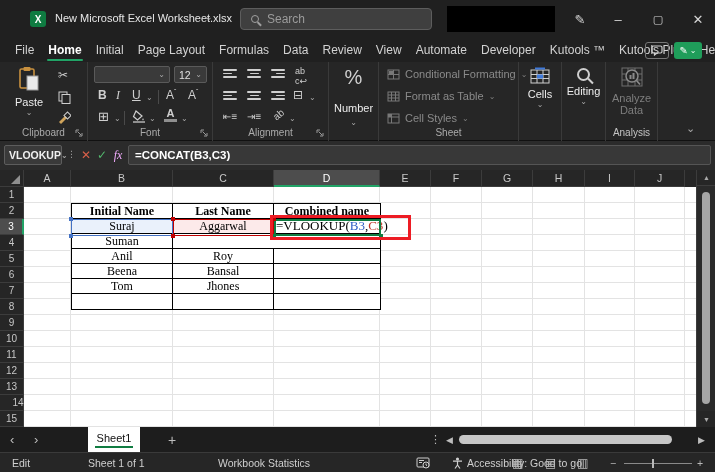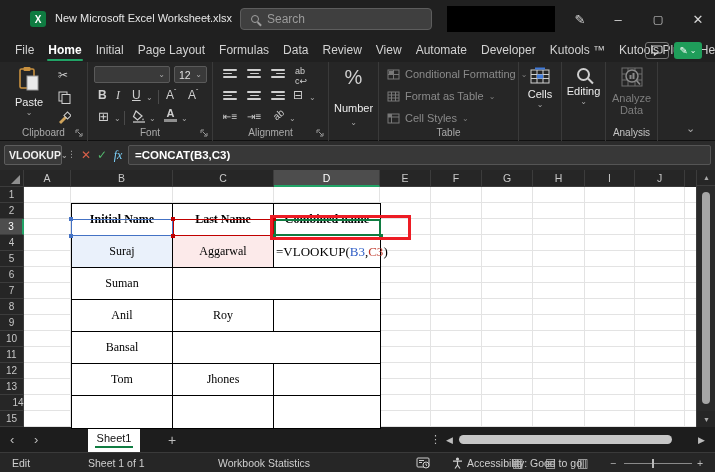--- a/index.html
+++ b/index.html
@@ -66,21 +66,21 @@
   .colh.sel{background:#4d4d4d;color:#fff;border-bottom:2px solid #21a366}
   .rowh{position:absolute;left:0;width:24px;background:#262626;border-right:1px solid #3c3c3c;border-bottom:1px solid #3c3c3c;
     color:#c8c8c8;font-size:10px;display:flex;align-items:center;justify-content:center}
   .rowh.sel{background:#4d4d4d;color:#fff;border-right:2px solid #21a366}
   #cellsbg{position:absolute;left:24px;top:17px;width:672px;height:240px;background:#fff;
     background-image:repeating-linear-gradient(to bottom,transparent 0,transparent 15px,#e3e3e3 15px,#e3e3e3 16px)}
   .vline{position:absolute;top:0;width:1px;height:240px;background:#e3e3e3}
   
   #dtable{position:absolute;left:47px;top:16px;width:310px;border:1px solid #000;background:#fff;z-index:5;
     font-family:"Liberation Serif","DejaVu Serif",serif}
-  .trow{display:flex;height:32px;border-bottom:1px solid #000}
+  .trow{display:flex;height:15px;border-bottom:1px solid #000}
   .trow:last-child{border-bottom:none}
   .tcell{border-right:1px solid #000;height:100%;display:flex;align-items:center;justify-content:center;
     font-size:12px;color:#000;overflow:visible}
   .tcell:last-child{border-right:none}
   .tc-b{width:101px}.tc-c{width:101px}.tc-d{width:106px}
   .thead .tcell{font-weight:bold;font-size:12px}
   .cell-b3{background:#eaf1fb}
   .cell-c3{background:#fceaea}
   .formula-cell{justify-content:flex-start;padding-left:2px;font-size:13px;white-space:nowrap}
   .hl{position:absolute;z-index:8;pointer-events:none}
@@ -290,21 +290,21 @@
     </div>
     <div class="styles-row" style="top:50px">
       <svg width="13" height="11" viewBox="0 0 13 11">
           <rect x="1" y="1" width="11" height="9" fill="none" stroke="#787878"></rect>
           <path d="M1 4 H12 M4.5 1 V10" stroke="#787878"></path>
           <rect x="1" y="1" width="3.5" height="3" fill="#787878"></rect>
         </svg>
       <span>Cell Styles</span>
         <span class="chev grayed">⌄</span>
     </div>
-    <div class="glabel">Table</div>
+    <div class="glabel">Sheet</div>
   </div>
 
   <div class="rgroup" style="left:519px;width:43px">
     <div class="abs" style="left:0;right:0;top:5px;text-align:center">
       <svg width="20" height="17" viewBox="0 0 20 17">
         <rect x="1" y="3" width="18" height="13" fill="none" stroke="#cfcfcf"></rect>
         <path d="M1 7.5 H19 M1 11.5 H19 M7 3 V16 M13 3 V16" stroke="#cfcfcf"></path>
         <rect x="7" y="7.5" width="6" height="4" fill="#3f79d9"></rect>
         <rect x="5" y="0.5" width="10" height="2" fill="#3f79d9"></rect>
       </svg>
@@ -343,21 +343,21 @@
 </div>
 
 <div id="fbar">
   <div class="namebox">
     <span>VLOOKUP</span>
     <span class="chev">⌄</span>
   </div>
   <div class="abs" style="left:67px;top:8px;color:#9a9a9a;font-size:9px;letter-spacing:0">⋮</div>
   <div class="fbtn" style="left:78px;color:#d9604a">✕</div>
   <div class="fbtn" style="left:94px;color:#53b96d">✓</div>
-  <div class="fbtn" style="left:110px;color:#7dd3fc;font-style:italic;font-family:'Liberation Serif',serif">fx</div>
+  <div class="fbtn" style="left:110px;color:#f0abfc;font-style:italic;font-family:'Liberation Serif',serif">fx</div>
   <div class="finput">
     <span>=CONCAT(B3,C3)</span>
   </div>
 </div>
 
 <div id="grid">
   <div class="corner"></div>
   <div>
       <div class="colh" style="left: 24px; width: 47px;">A</div>
       <div class="colh" style="left: 71px; width: 102px;">B</div>
@@ -410,20 +410,21 @@
         <div class="trow">
           <div class="tcell tc-b">Suman</div>
           <div class="tcell tc-d"></div>
         </div>
         <div class="trow">
           <div class="tcell tc-b">Anil</div>
           <div class="tcell tc-c">Roy</div>
           <div class="tcell tc-d"></div>
         </div>
         <div class="trow">
+          <div class="tcell tc-b">Beena</div>
           <div class="tcell tc-c">Bansal</div>
           <div class="tcell tc-d"></div>
         </div>
         <div class="trow">
           <div class="tcell tc-b">Tom</div>
           <div class="tcell tc-c">Jhones</div>
           <div class="tcell tc-d"></div>
         </div>
         <div class="trow">
           <div class="tcell tc-b"></div>

